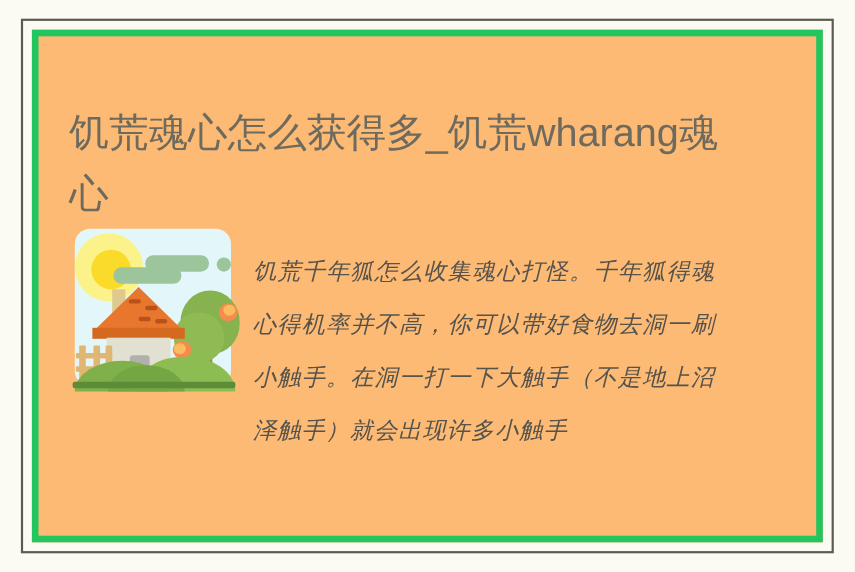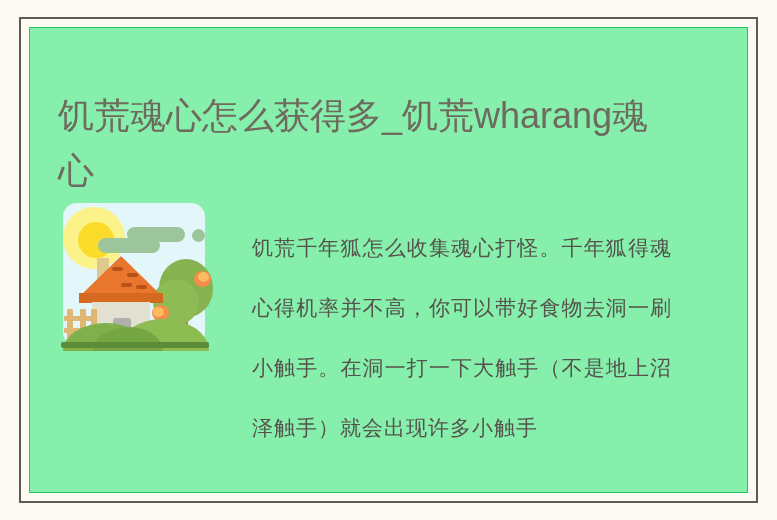--- a/index.html
+++ b/index.html
@@ -32,23 +32,23 @@
     border: 2px solid #5e5a4e;
     box-sizing: border-box;
   }
 
   #inner-frame {
     position: absolute;
     left: 8px;
     top: 8px;
     right: 8px;
     bottom: 8px;
-    border: 1px solid #22c55e;
+    border: 6px solid #22c55e;
     box-sizing: border-box;
-    background: #86efac;
+    background: #fdba74;
   }
 
   
   #article-title {
     position: absolute;
     left: 28px;
     top: 36px;
     width: 612px;
     font-size: 36px;
     line-height: 55px;
@@ -265,27 +265,28 @@
     left: 6px;
     top: 145px;
     width: 148px;
     height: 6px;
     background: #5d8c38;
     border-radius: 2px;
   }
 
   
   #body-text {
-    margin-left: 39px;
+    margin-left: 12px;
     width: 420px;
     font-size: 21px;
-    line-height: 60px;
+    line-height: 48px;
     color: #55534c;
     letter-spacing: 1px;
     font-family: "Liberation Serif", serif;
+    font-style: italic;
     font-weight: 400;
     word-break: break-all;
     text-align: justify;
   }
 </style>
 </head>
 <body>
 
 <div id="page">
 

